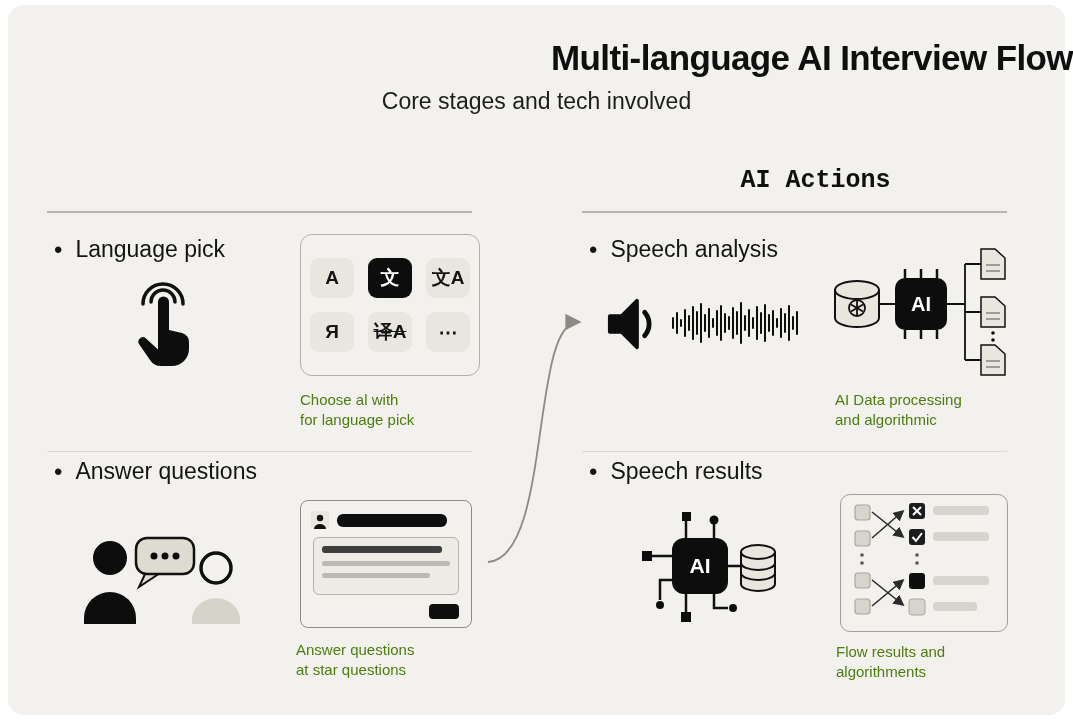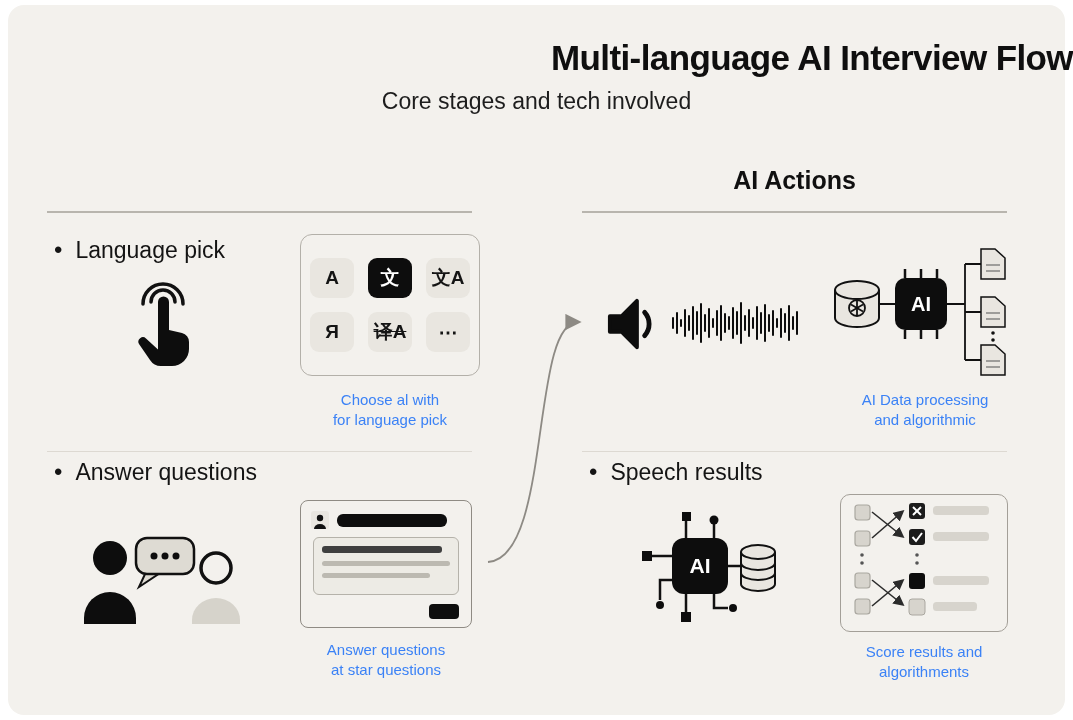--- a/index.html
+++ b/index.html
@@ -15,36 +15,36 @@
   .title {
     position:absolute; top:38px; left:0; width:100%; text-align:right;
     font-size:35px; font-weight:800; letter-spacing:-0.6px; color:#0f0f0f;
   }
   .subtitle {
     position:absolute; top:88px; left:0; width:100%; text-align:center;
     font-size:23px; font-weight:400; color:#1d1d1d;
   }
   .col-header { position:absolute; top:166px; width:425px; text-align:center; font-size:25px; font-weight:700; color:#101010; }
   .col-header.left  { left:47px; }
-  .col-header.right { left:582px; }
+  .col-header.right { left:603px;font-family:Liberation Mono, monospace; }
   .rule { position:absolute; top:211px; height:1.5px; background:#b8b5ae; width:425px; }
   .rule.left-rule  { left:47px; }
   .rule.right-rule { left:582px; }
   .subrule { position:absolute; top:451px; height:1px; background:#ddd9d2; width:425px; }
   .subrule.left-sub  { left:47px; }
   .subrule.right-sub { left:582px; }
 
-  .bullet { position:absolute; font-size:23px; font-weight:500; color:#141414; display:flex; align-items:center; gap:13px; }
+  .bullet { position:absolute; font-size:23px; font-weight:500; color:#141414; display:flex; align-items:flex-start; gap:13px; }
   .bullet::before { content:"•"; font-size:24px; }
   .bullet.b-lang   { left:54px;  top:236px; }
   .bullet.b-answer { left:54px;  top:458px; }
   .bullet.b-speech { left:589px; top:236px; }
   .bullet.b-score  { left:589px; top:458px; }
 
-  .caption { position:absolute; font-size:15px; line-height:1.35; color:#3b82f6; text-align:center; white-space:pre-line; }
+  .caption { position:absolute; font-size:15px; line-height:1.35; color:#4d7c0f; text-align:left; white-space:pre-line; }
   .cap-lang   { left:300px; top:390px; width:180px; }
   .cap-answer { left:296px; top:640px; width:180px; }
   .cap-speech { left:835px; top:390px; width:180px; }
   .cap-score  { left:836px; top:642px; width:176px; }
 
   .hand-icon { position:absolute; left:118px; top:276px; }
 
   .lang-box {
     position:absolute; left:300px; top:234px; width:180px; height:142px;
     border:1.5px solid #b3b0a9; border-radius:12px;
@@ -103,20 +103,23 @@
   <div class="rule right-rule"></div>
 
   <div class="subrule left-sub"></div>
   <div class="subrule right-sub"></div>
 
   <div class="bullet b-lang">
     <span>Language pick</span>
   </div>
   <div class="bullet b-answer">
     <span>Answer questions</span>
+  </div>
+  <div class="bullet b-speech">
+    <span>Speech analysis</span>
   </div>
   <div class="bullet b-score">
     <span>Speech results</span>
   </div>
 
   <div class="hand-icon">
     <svg width="84" height="94" viewBox="0 0 84 94">
       <path d="M33 26 a12 12 0 0 1 24 0" fill="none" stroke="#111" stroke-width="3.5" stroke-linecap="round"></path>
       <path d="M25 28 a20 20 0 0 1 40 0" fill="none" stroke="#111" stroke-width="3.5" stroke-linecap="round"></path>
       <path d="M40 26 a5.5 5.5 0 0 1 11 0 v28 l13 3 a9 9 0 0 1 7 9 v7 a17 17 0 0 1 -17 17 h-11 a13 13 0 0 1 -11 -6 l-11 -16 a4.5 4.5 0 0 1 7 -5.5 l12 11 z" fill="#0d0d0d"></path>
@@ -320,21 +323,21 @@
       <rect x="68" y="104" width="16" height="16" rx="3" fill="#d7d4cd" stroke="#aaa7a0"></rect>
 
       <g fill="#d7d4cd">
         <rect x="92" y="11" width="56" height="9" rx="3.5"></rect>
         <rect x="92" y="37" width="56" height="9" rx="3.5"></rect>
         <rect x="92" y="81" width="56" height="9" rx="3.5"></rect>
         <rect x="92" y="107" width="44" height="9" rx="3.5"></rect>
       </g>
     </svg>
   </div>
-  <div class="caption cap-score">Score results and
+  <div class="caption cap-score">Flow results and
 algorithments</div>
 
   <div class="flow-arrow">
     <svg width="112" height="276" viewBox="0 0 112 276">
       <defs>
         <marker id="flowArr" markerWidth="9" markerHeight="9" refX="7" refY="4.5" orient="auto">
           <polygon points="0,0 9,4.5 0,9" fill="#8d8a84"></polygon>
         </marker>
       </defs>
       <path d="M6 262 C 70 258, 48 22, 96 22" fill="none" stroke="#8d8a84" stroke-width="1.8" marker-end="url(#flowArr)"></path>

